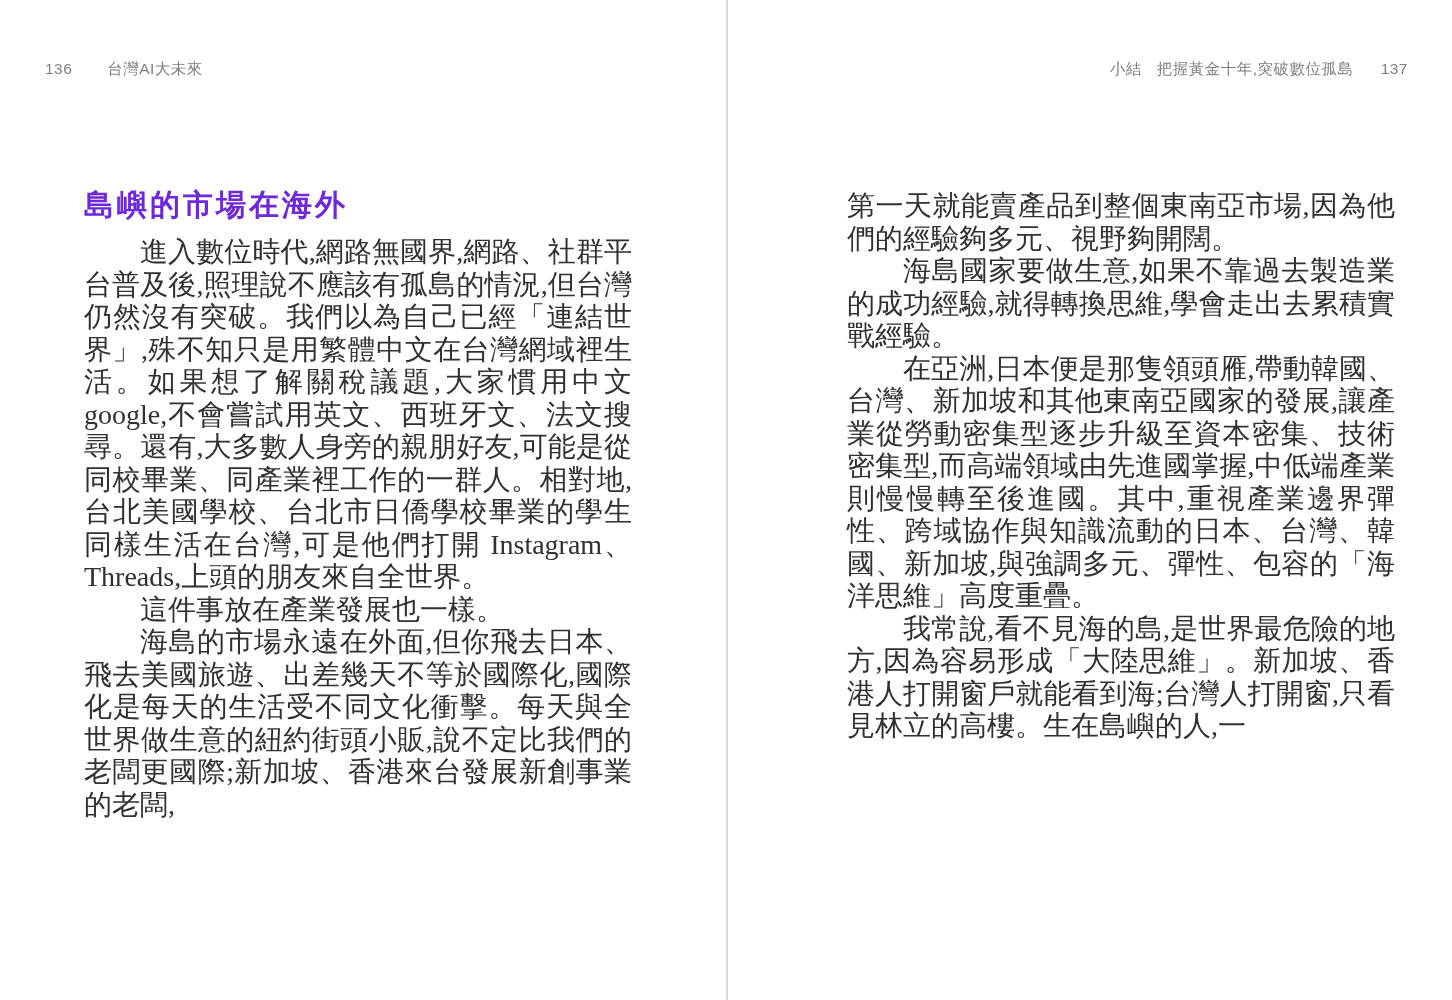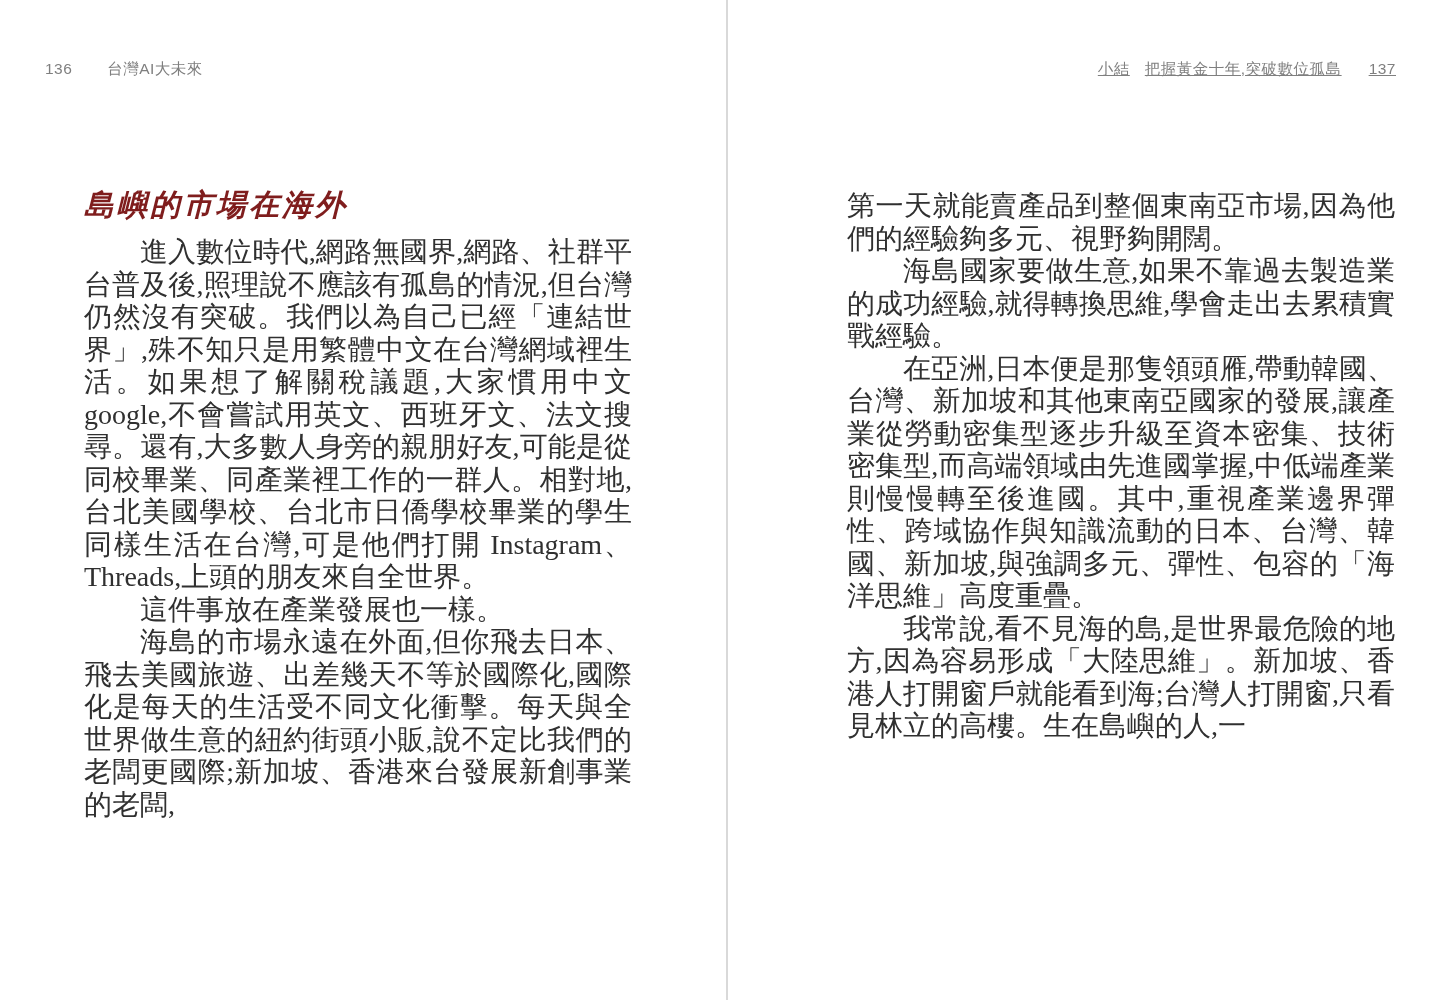--- a/index.html
+++ b/index.html
@@ -38,40 +38,39 @@
     position: absolute;
     top: 30px;
     font-family: "Liberation Sans", "DejaVu Sans", sans-serif;
     font-size: 15.5px;
     color: #7f7f7f;
     letter-spacing: 0.5px;
     white-space: nowrap;
   }
   .running-header-left { left: 45px; }
   .running-header-left .page-num { margin-right: 30px; }
-  .running-header-right { right: 56px; text-align: center; text-decoration: underline; }
+  .running-header-right { right: 44px; text-align: center; }
   .running-header-right .section-label { margin-right: 15px; }
   .running-header-right .page-num { margin-left: 27px; }
 
   .content {
     position: absolute;
     width: 548px;
   }
   .content-left  { left: 84px;  top: 158px; }
   .content-right { left: 119px; top: 161px; } 
 
   h2.section-heading {
     margin: 0 0 13px 0;
     font-family: "Liberation Sans", "DejaVu Sans", sans-serif;
     font-weight: bold;
     font-size: 30px;
     line-height: 36px;
     letter-spacing: 3px;
-    color: #7f1d1d;
-    font-style: italic;
+    color: #6d28d9;
   }
   h2.mid-heading {
     margin-top: 55px;
     margin-bottom: 7px;
   }
   p.body-par {
     margin: 0;
     font-family: "Liberation Serif", "DejaVu Serif", serif;
     font-size: 28px;
     line-height: 32.5px;

